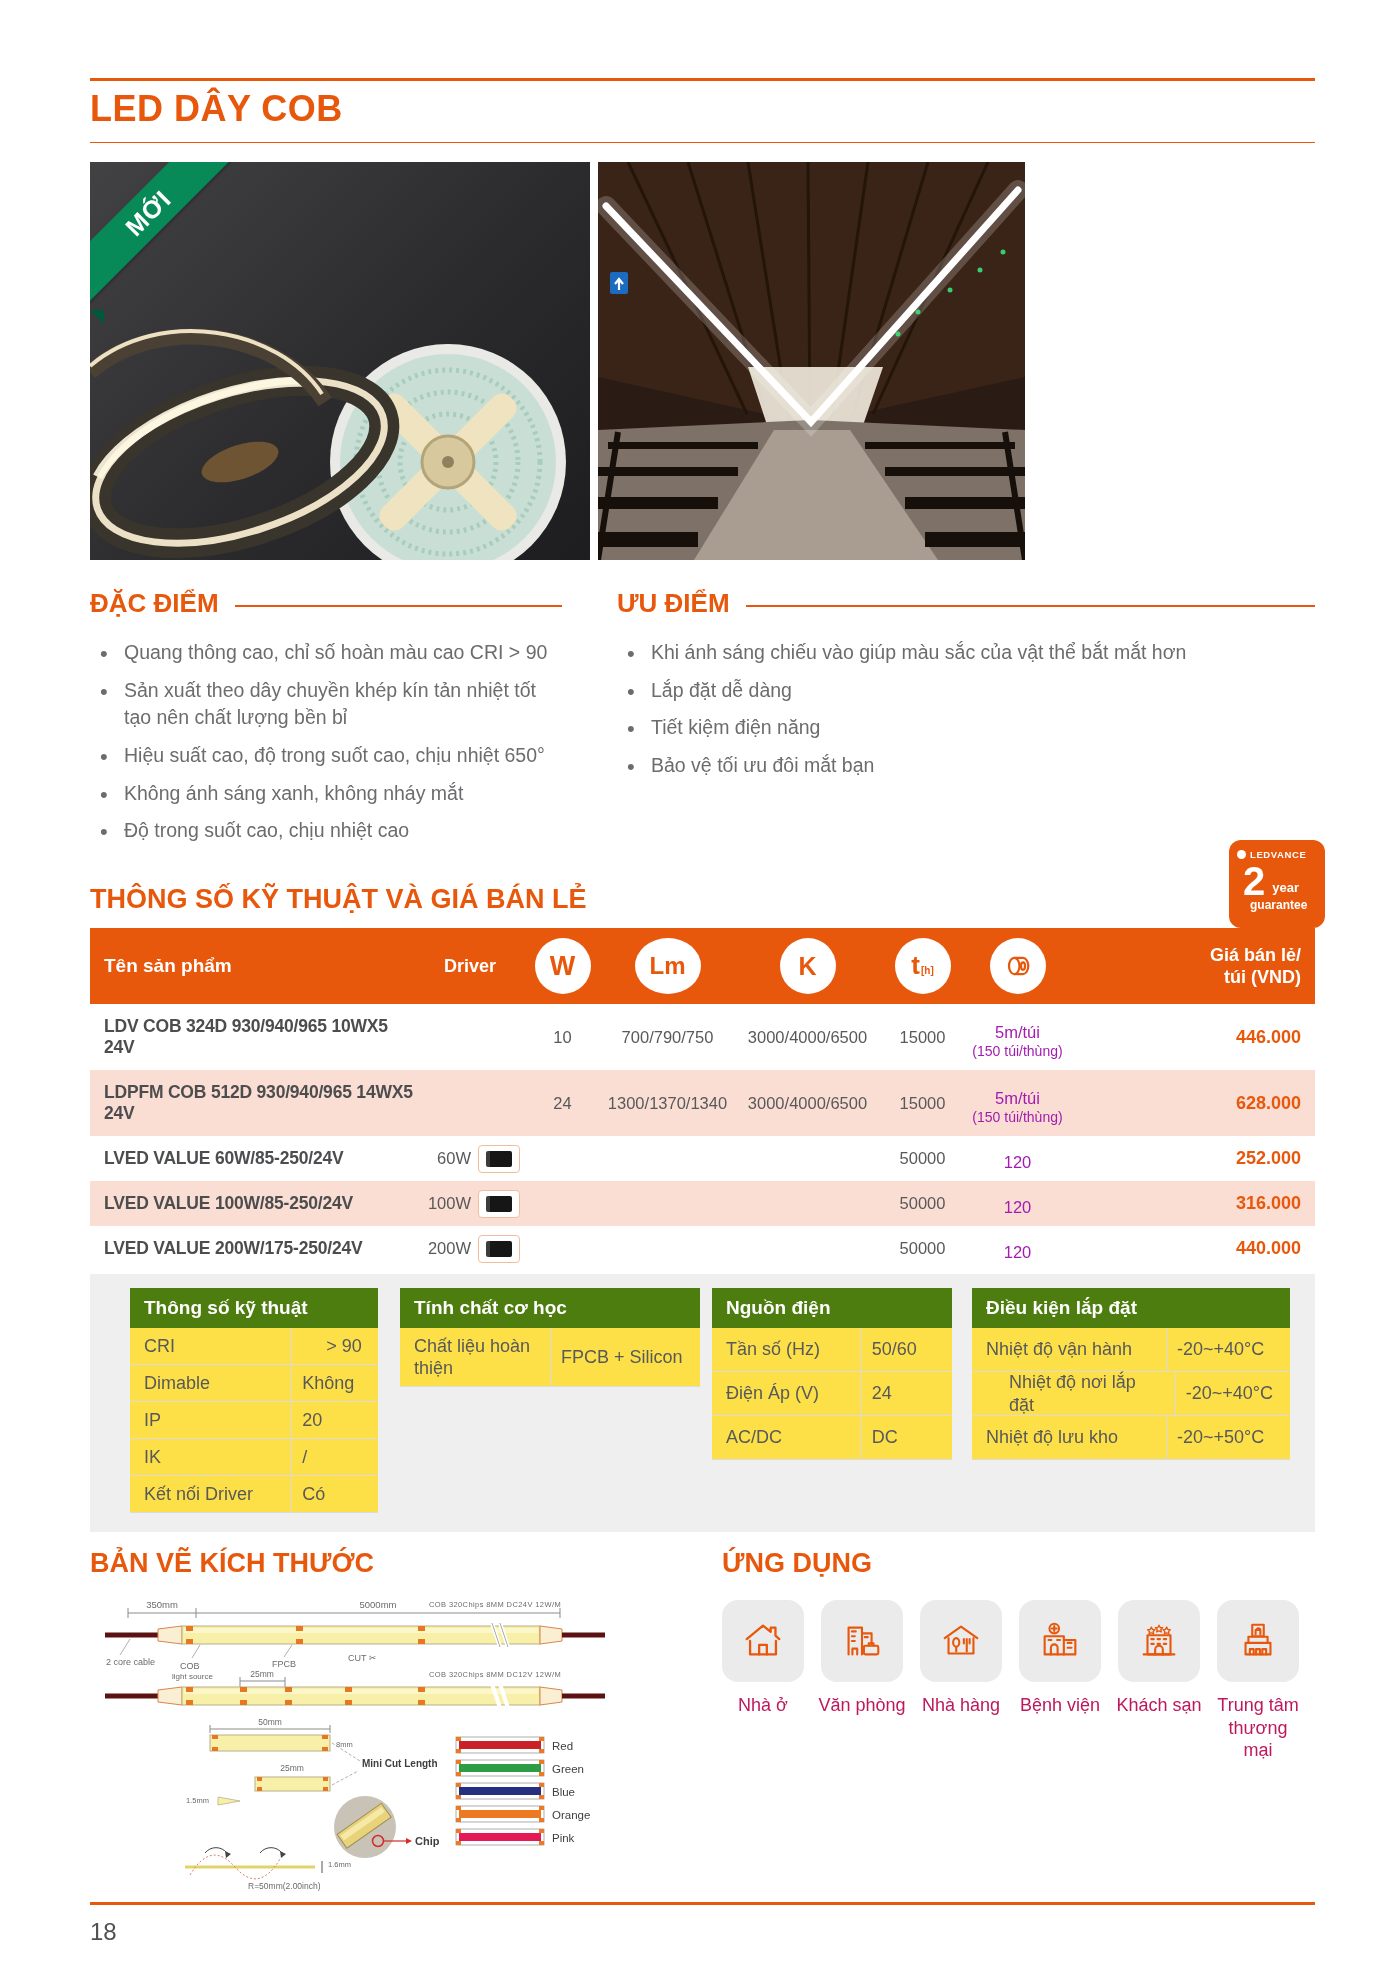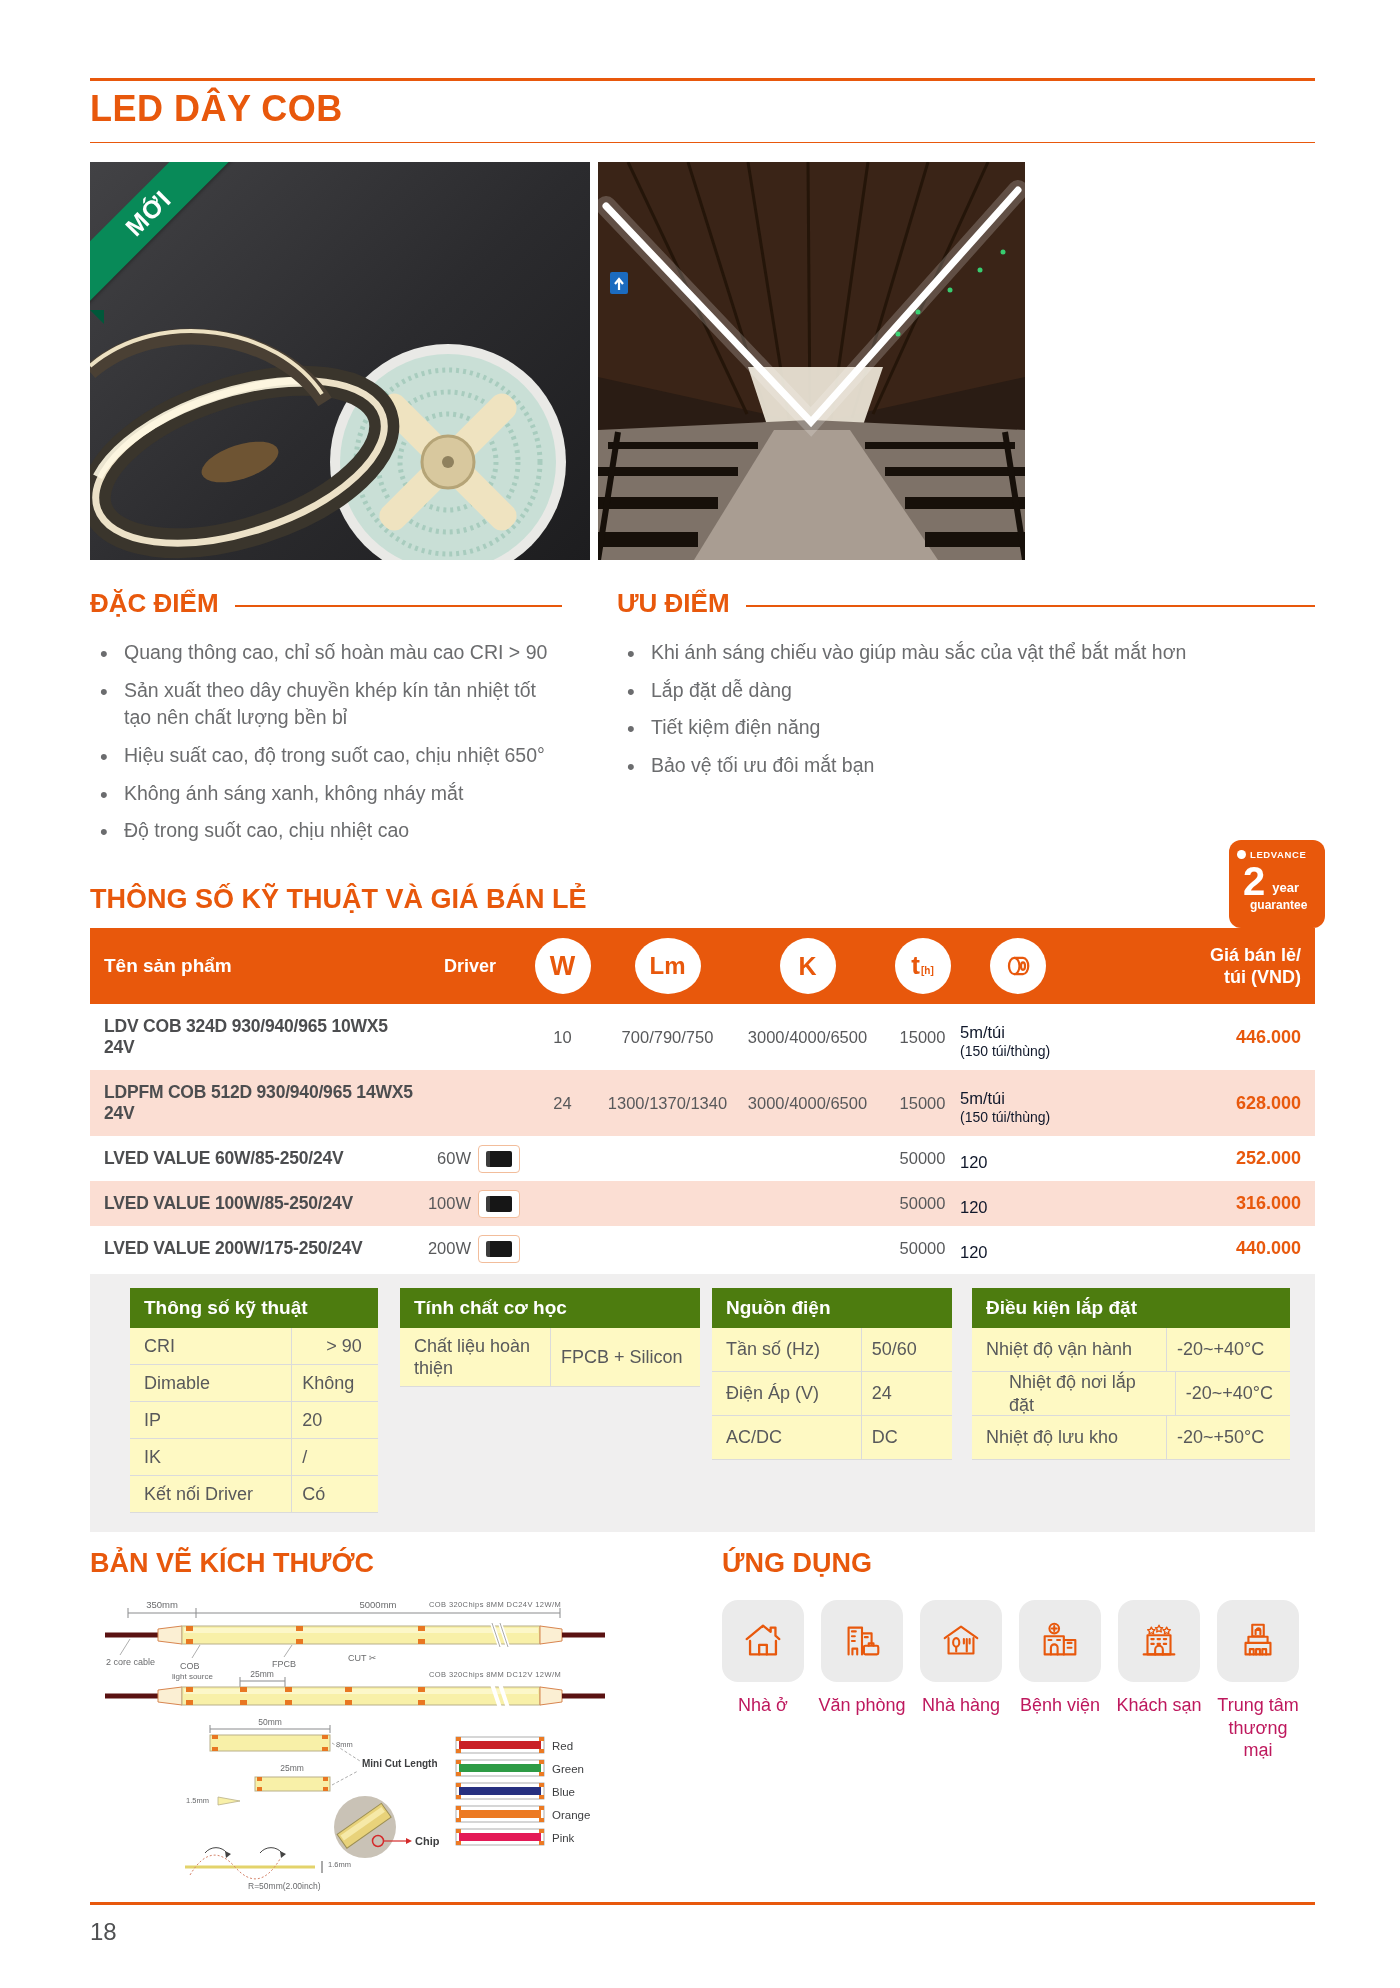--- a/index.html
+++ b/index.html
@@ -48,38 +48,38 @@
           display:flex;align-items:center;justify-content:center;justify-self:center;}
   .c-w{width:56px;height:56px;font-size:27px;}
   .c-lm{width:66px;height:56px;font-size:24px;}
   .c-k{width:56px;height:56px;font-size:25px;}
   .c-t{width:56px;height:56px;font-size:26px;align-items:baseline;padding-top:12px;box-sizing:border-box;}
   .c-t .sub{font-size:10px;font-weight:bold;margin-left:1px;}
   .c-roll{width:56px;height:56px;}
   .hprice{text-align:right;padding-right:14px;font-size:18px;font-weight:bold;line-height:1.25;}
   .prow .name{padding-left:14px;font-size:17.5px;font-weight:bold;color:#4C4D4F;letter-spacing:-.2px;}
   .prow .val{text-align:center;font-size:16.5px;color:#58595B;}
-  .prow .pack{text-align:left;font-size:16.5px;color:#0f172a;line-height:1.2;margin-top:8px;}
+  .prow .pack{text-align:center;font-size:16.5px;color:#a21caf;line-height:1.2;margin-top:8px;}
   .prow .pack .small{font-size:14px;}
   .prow .price{text-align:right;padding-right:14px;font-size:18px;font-weight:bold;color:#E8580C;}
   .prow .drv{display:flex;align-items:center;justify-content:flex-end;gap:7px;font-size:16.5px;color:#58595B;}
   .row-a{height:66px;background:#fff;}
   .row-b{height:66px;background:#FBDED3;}
   .row-c{height:45px;background:#fff;}
   .row-d{height:45px;background:#FBDED3;}
   .drv-icon{width:40px;height:26px;border:1px solid #F2BD9B;border-radius:4px;background:#fff;
             display:flex;align-items:center;justify-content:center;}
   .drv-icon .blk{width:26px;height:16px;background:#161616;border-radius:2px;border-left:4px solid #3c3c3c;box-sizing:border-box;}
 
   
   .gray-panel{left:90px;top:1274px;width:1225px;height:258px;background:#F0EFEF;}
   .mini{position:absolute;top:14px;}
   .mini-head{height:40px;background:#4d7c0f;color:#fff;font-size:19px;font-weight:bold;
              display:flex;align-items:center;padding:0 14px;box-sizing:border-box;}
-  .mini-row{display:flex;background:#fef9c3;border-bottom:1px solid #DBDBDB;align-items:center;}
+  .mini-row{display:flex;background:#fde047;border-bottom:1px solid #DBDBDB;align-items:center;}
   .mini-label{padding:8px 10px 8px 14px;font-size:18px;color:#58595B;box-sizing:border-box;line-height:1.25;}
   .mini-value{padding:8px 10px;font-size:18px;color:#58595B;border-left:1px solid #DBDBDB;box-sizing:border-box;
               align-self:stretch;display:flex;align-items:center;}
 
   
   .draw-title{left:90px;top:1548px;font-size:27px;font-weight:bold;color:#E8580C;}
   .apps-title{left:722px;top:1548px;font-size:27px;font-weight:bold;color:#E8580C;}
   .apps{left:722px;top:1600px;width:600px;display:flex;gap:17px;}
   .app{width:82px;display:flex;flex-direction:column;align-items:center;}
   .app .tile{width:82px;height:82px;border-radius:16px;background:#EBEBEB;

